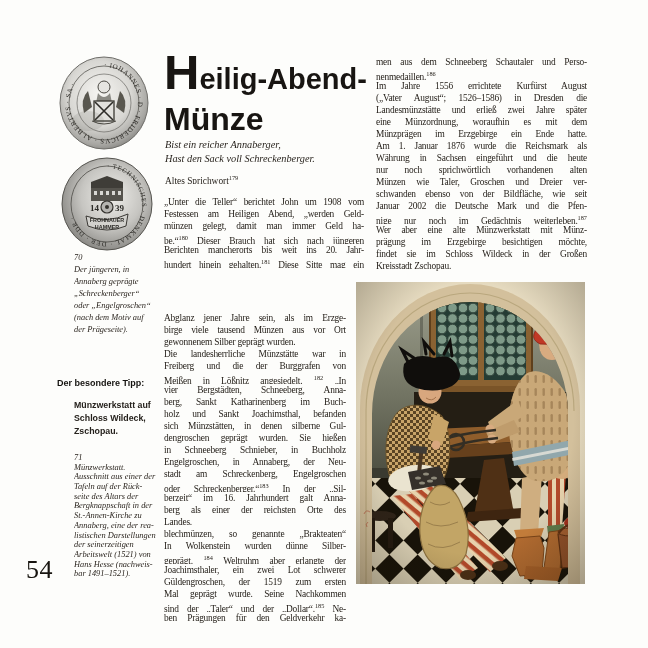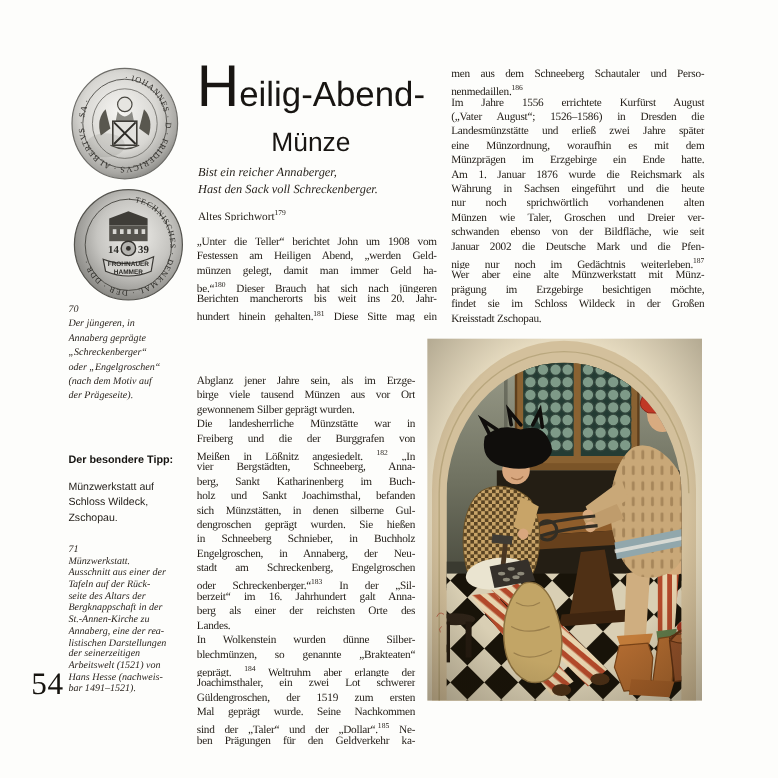--- a/index.html
+++ b/index.html
@@ -5,35 +5,35 @@
   html,body{margin:0;padding:0;background:#ffffff;}
   .page{position:relative;width:648px;height:648px;background:#fdfdfb;overflow:hidden;
         font-family:"Liberation Serif",serif;color:#211d18;}
   .abs{position:absolute;}
 
   
   .pagenum{left:26px;top:555px;font-size:26px;letter-spacing:.5px;color:#17140f;}
 
   
   .cap{font-style:italic;font-size:8.4px;line-height:12px;color:#2c2620;width:104px;}
-  .cap .tline{height:12px;overflow:hidden;}
+  .cap .tline{height:12px;overflow:hidden;margin-left:17px;}
   .cap71{line-height:9.7px;}
   .cap71 .tline{height:9.7px;}
   .sans{font-family:"Liberation Sans",sans-serif;font-style:normal;}
   .tip-head{left:57px;top:378px;font-family:"Liberation Sans",sans-serif;
             font-weight:bold;font-size:9px;color:#151310;}
-  .tip-body{left:57px;top:399px;font-size:8.8px;line-height:13px;color:#26221d;}
+  .tip-body{left:57px;top:399px;font-size:8.8px;line-height:13px;color:#26221d;font-weight:bold;}
   .tip-body .tline{height:13px;}
 
   
   .headline{left:164px;top:57px;margin:0;font-family:"Liberation Sans",sans-serif;
-            font-weight:400;color:#181512;text-align:center;}
+            font-weight:700;color:#181512;}
   .h-line1{font-size:29px;line-height:30px;white-space:nowrap;}
   .h-init{font-size:49px;}
-  .h-line2{font-size:22px;line-height:30px;margin-top:10px;}
+  .h-line2{font-size:32px;line-height:30px;margin-top:10px;}
 
   
   .quote{left:165px;top:138px;font-style:italic;font-size:10.3px;line-height:13.5px;
          white-space:nowrap;color:#241f19;}
   .attrib{left:165px;top:172px;font-size:10.3px;color:#241f19;}
   .attrib sup,.jcol sup{font-size:6.3px;vertical-align:4px;letter-spacing:0;}
 
   
   .jcol{font-size:9.4px;letter-spacing:-0.2px;color:#211c16;}
   .jcol .tline{height:12px;line-height:12px;overflow:hidden;
@@ -182,22 +182,22 @@
       <div class="tline">holz und Sankt Joachimsthal, befanden</div>
       <div class="tline">sich Münzstätten, in denen silberne Gul-</div>
       <div class="tline">dengroschen geprägt wurden. Sie hießen</div>
       <div class="tline">in Schneeberg Schnieber, in Buchholz</div>
       <div class="tline">Engelgroschen, in Annaberg, der Neu-</div>
       <div class="tline">stadt am Schreckenberg, Engelgroschen</div>
       <div class="tline">oder Schreckenberger.“<sup>183</sup> In der „Sil-</div>
       <div class="tline">berzeit“ im 16. Jahrhundert galt Anna-</div>
       <div class="tline">berg als einer der reichsten Orte des</div>
       <div class="tline rag">Landes.</div>
+      <div class="tline">blechmünzen, so genannte „Brakteaten“</div>
       <div class="tline">In Wolkenstein wurden dünne Silber-</div>
-      <div class="tline">blechmünzen, so genannte „Brakteaten“</div>
       <div class="tline">geprägt. <sup>184</sup> Weltruhm aber erlangte der</div>
       <div class="tline">Joachimsthaler, ein zwei Lot schwerer</div>
       <div class="tline">Güldengroschen, der 1519 zum ersten</div>
       <div class="tline">Mal geprägt wurde. Seine Nachkommen</div>
       <div class="tline">sind der „Taler“ und der „Dollar“.<sup>185</sup> Ne-</div>
       <div class="tline">ben Prägungen für den Geldverkehr ka-</div>
     </div>
   <div class="abs jcol colright">
       <div class="tline">men aus dem Schneeberg Schautaler und Perso-</div>
       <div class="tline rag">nenmedaillen.<sup>186</sup></div>

